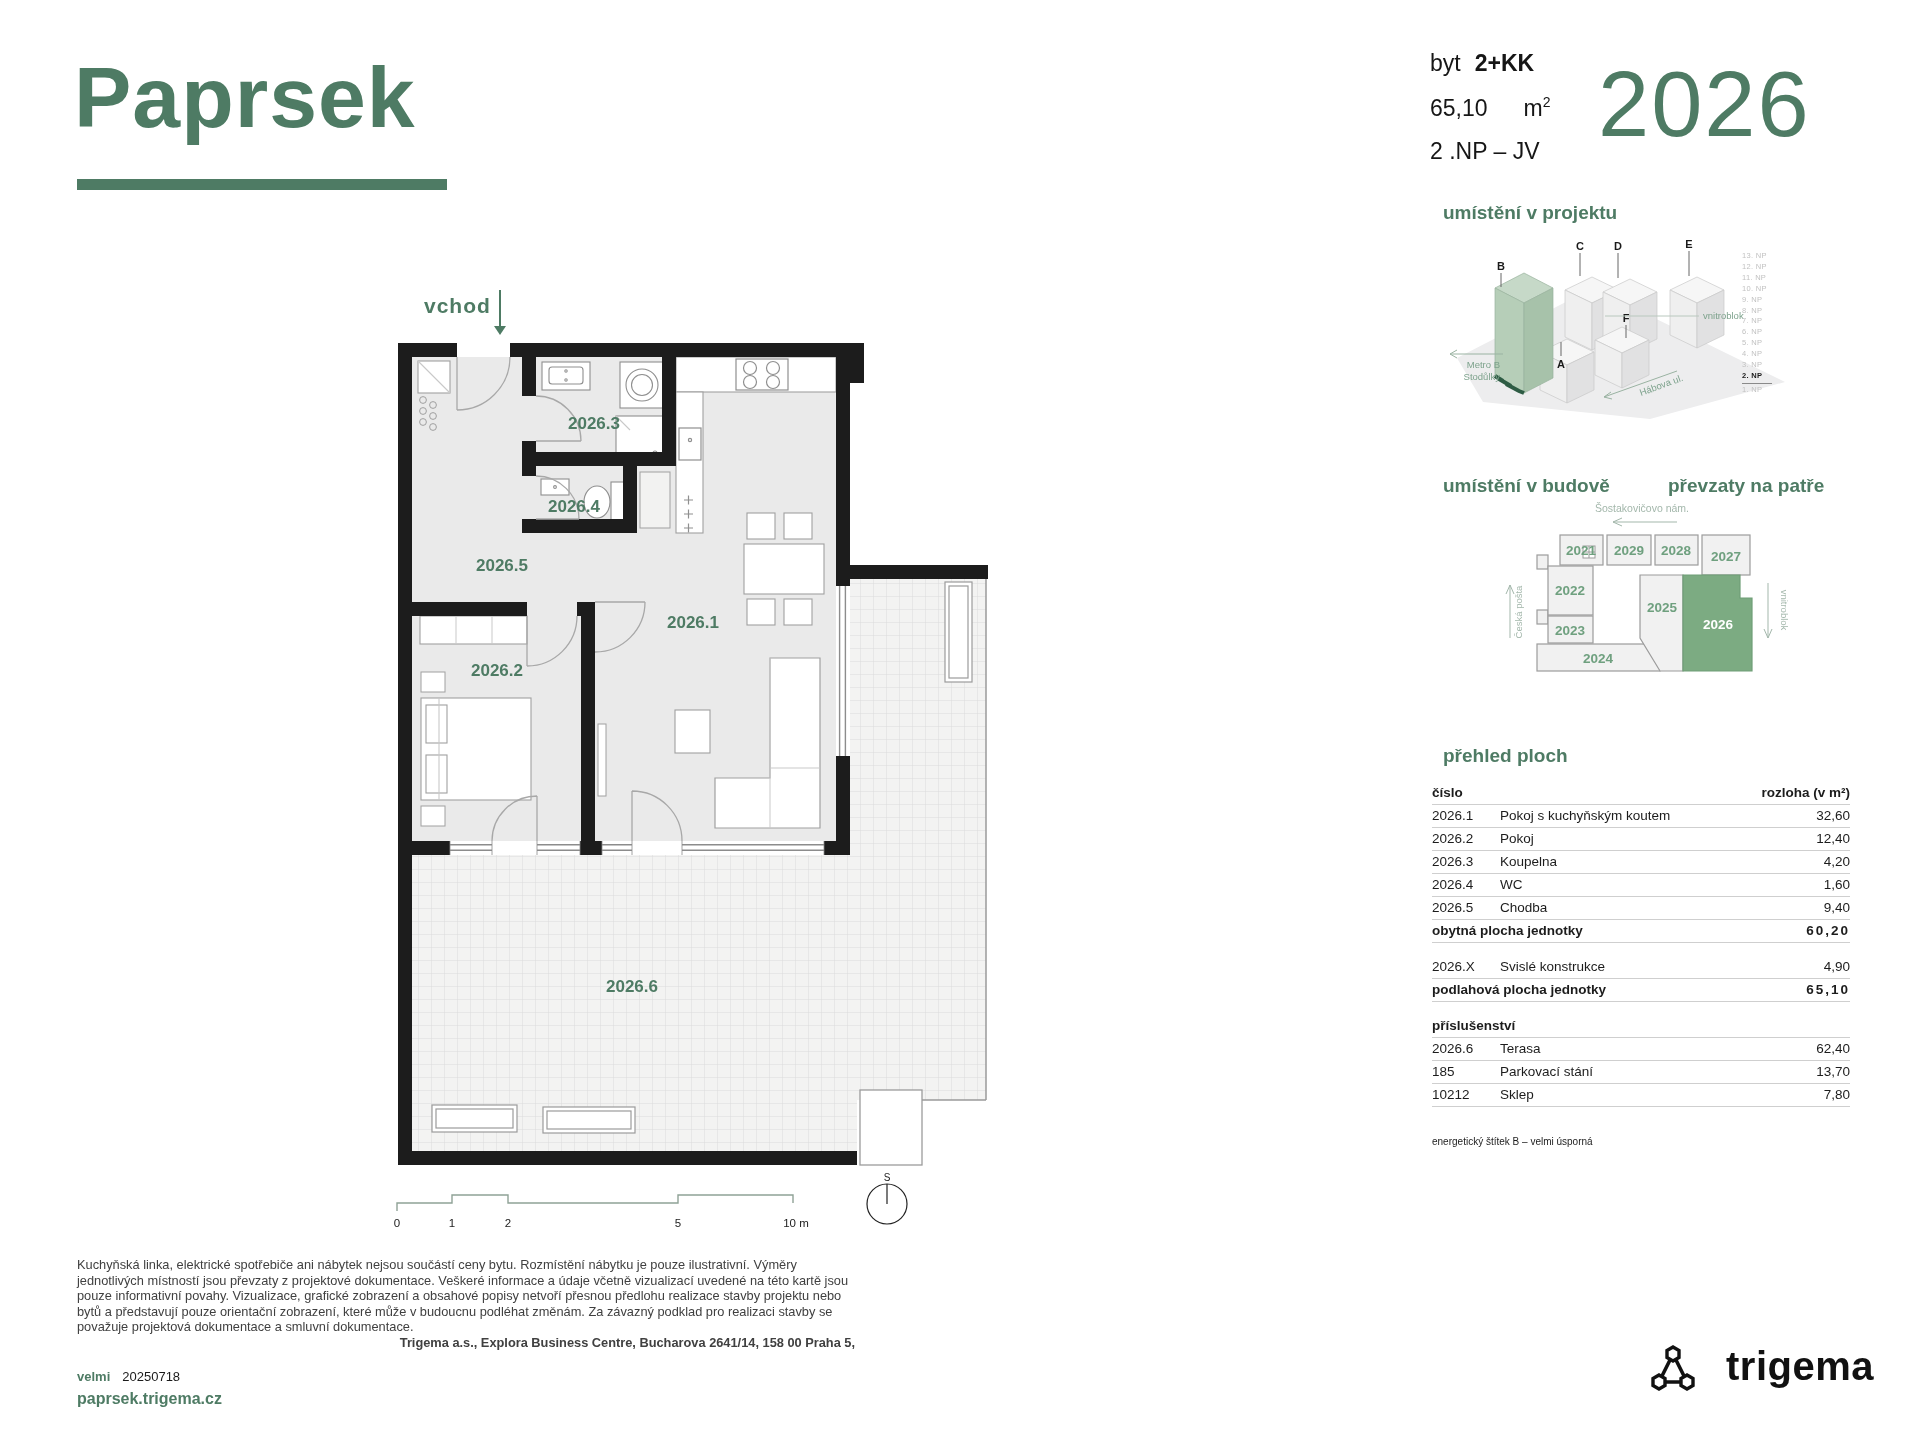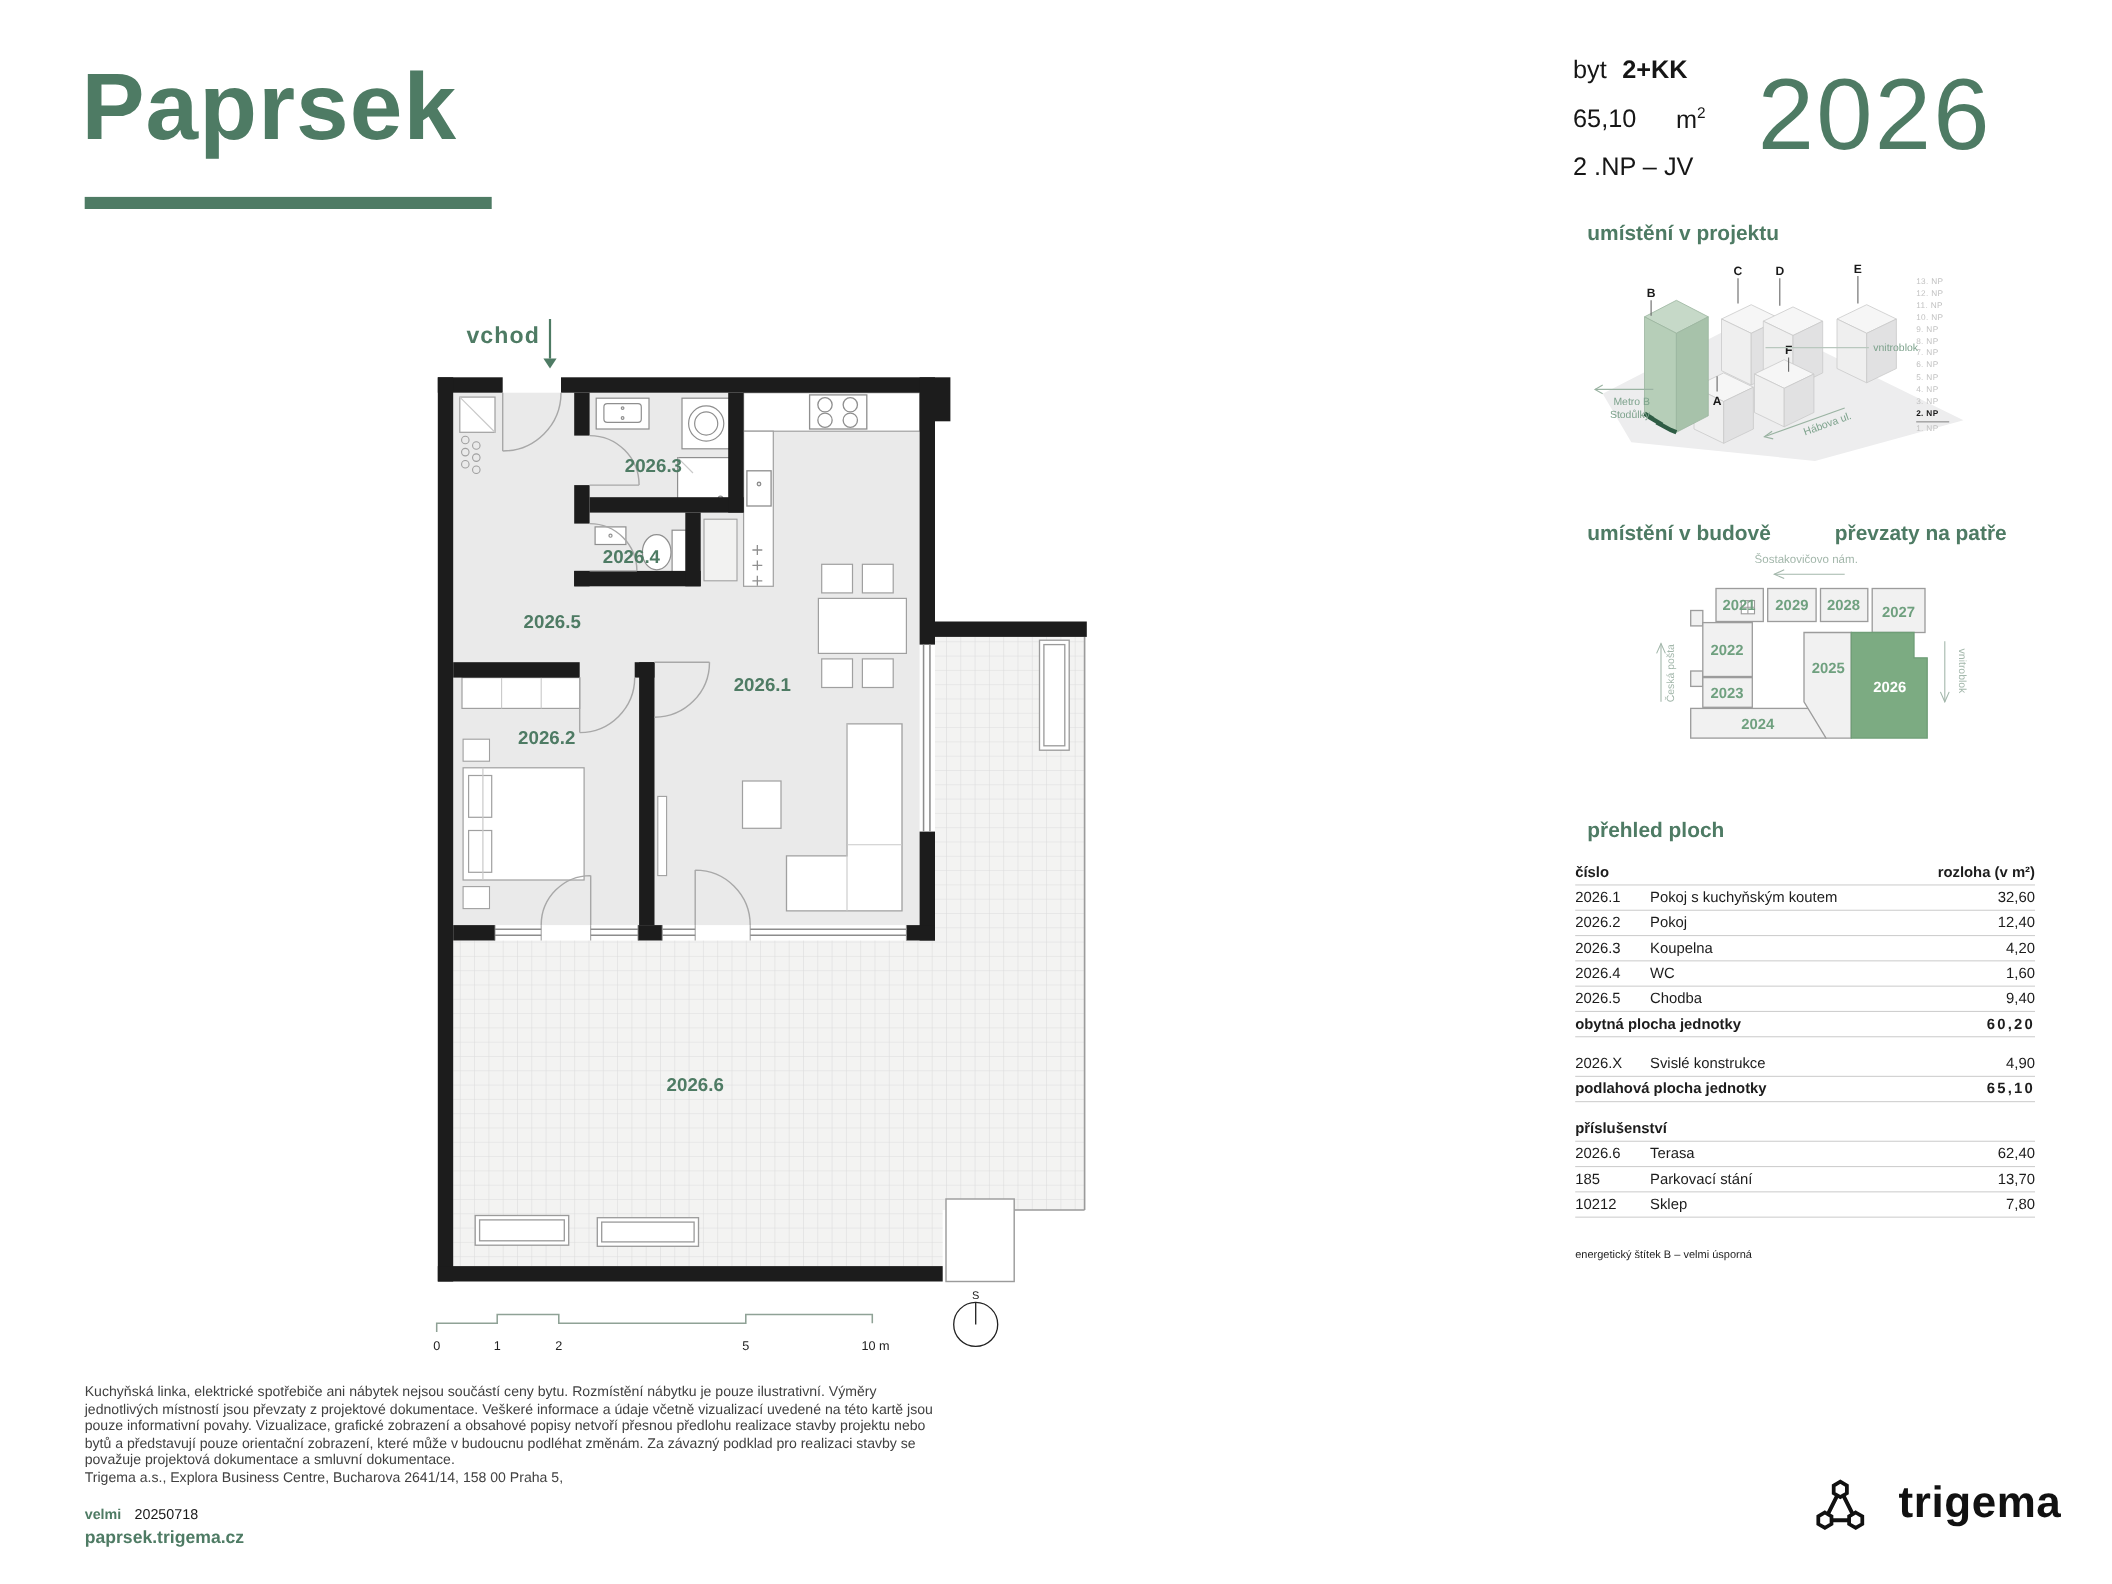--- a/index.html
+++ b/index.html
@@ -34,21 +34,21 @@
   .trow .num{width:68px;}
   .trow .nm{flex:1;}
   .trow .val{text-align:right;}
   .trow.hd{font-weight:700;}
   .trow.tot{font-weight:700;}
   .trow.tot .val{letter-spacing:2px;}
   .tgap{height:13px;border-bottom:0;}
   .energy{left:1432px;top:1103px;font-size:10px;color:#1c1c1c;margin-top:33px;}
   
   .disclaimer{left:77px;top:1257px;width:778px;font-size:12.8px;line-height:1.22;color:#404040;}
-  .disclaimer .bold{font-weight:400;}
+  .disclaimer .bold{font-weight:700;text-align:right;}
   .verze{left:77px;top:1369px;font-size:13px;}
   .verze .lbl{color:#4e7b64;font-weight:600;margin-right:12px;}
   .site{left:77px;top:1390px;font-size:16px;font-weight:600;color:#4e7b64;}
   .trigema{left:1648px;top:1344px;display:flex;align-items:flex-start;gap:28px;}
   .trigema .word{font-size:40px;font-weight:700;color:#111;letter-spacing:.5px;}
   svg text{font-family:"Liberation Sans",sans-serif;}
 </style>
 </head>
 <body>
 

